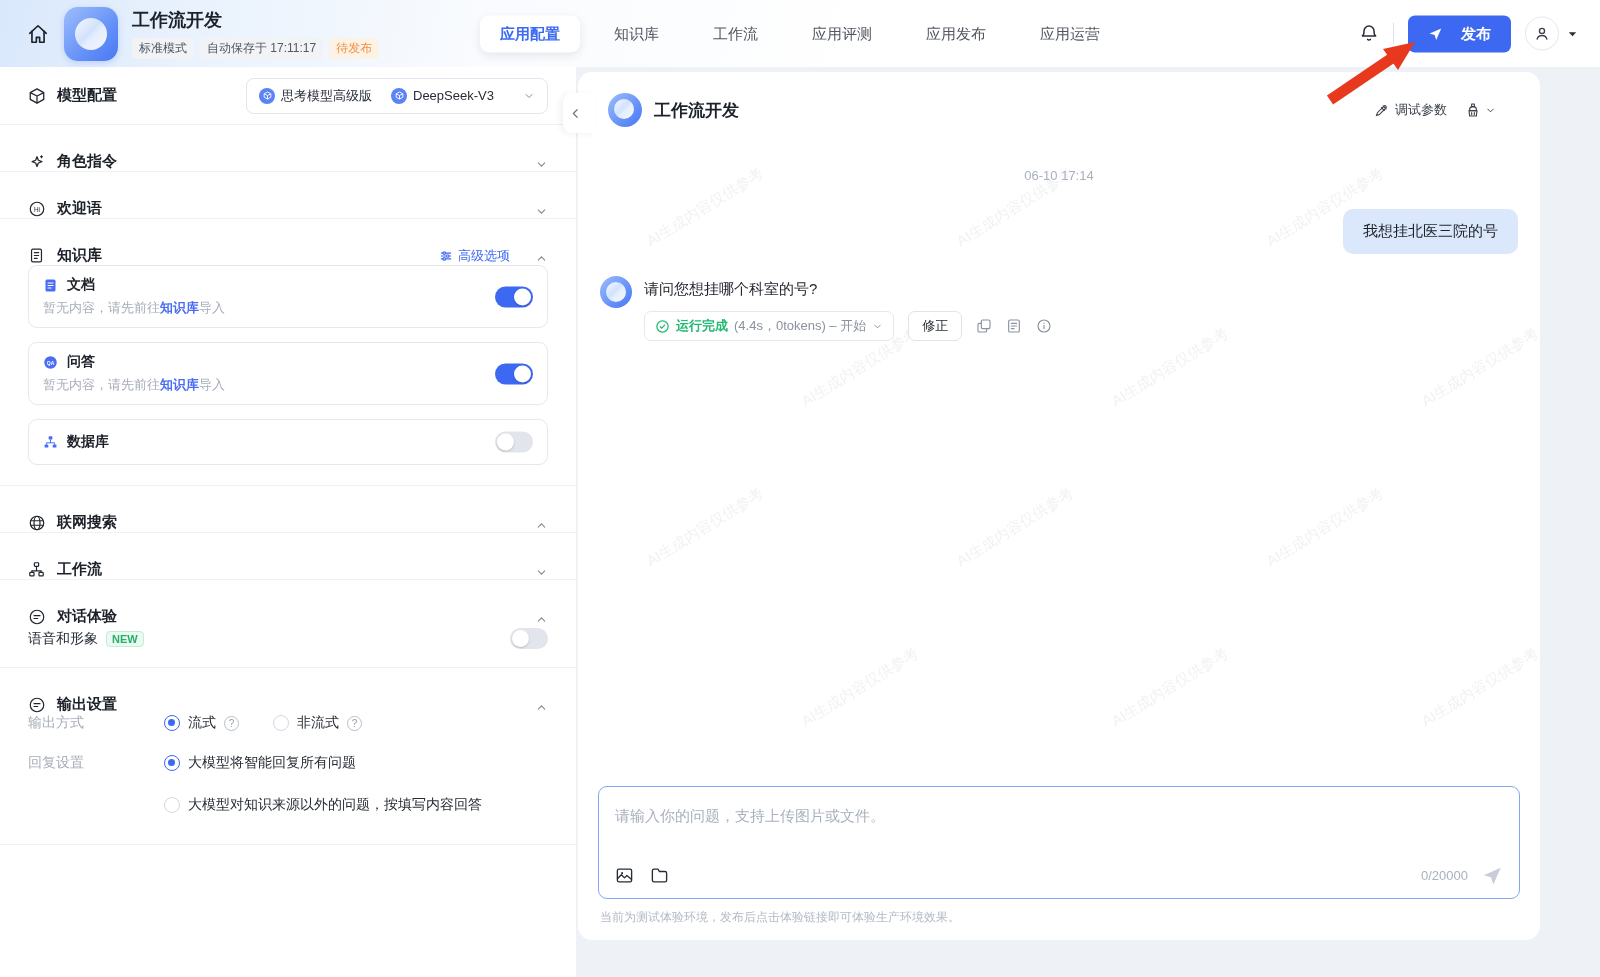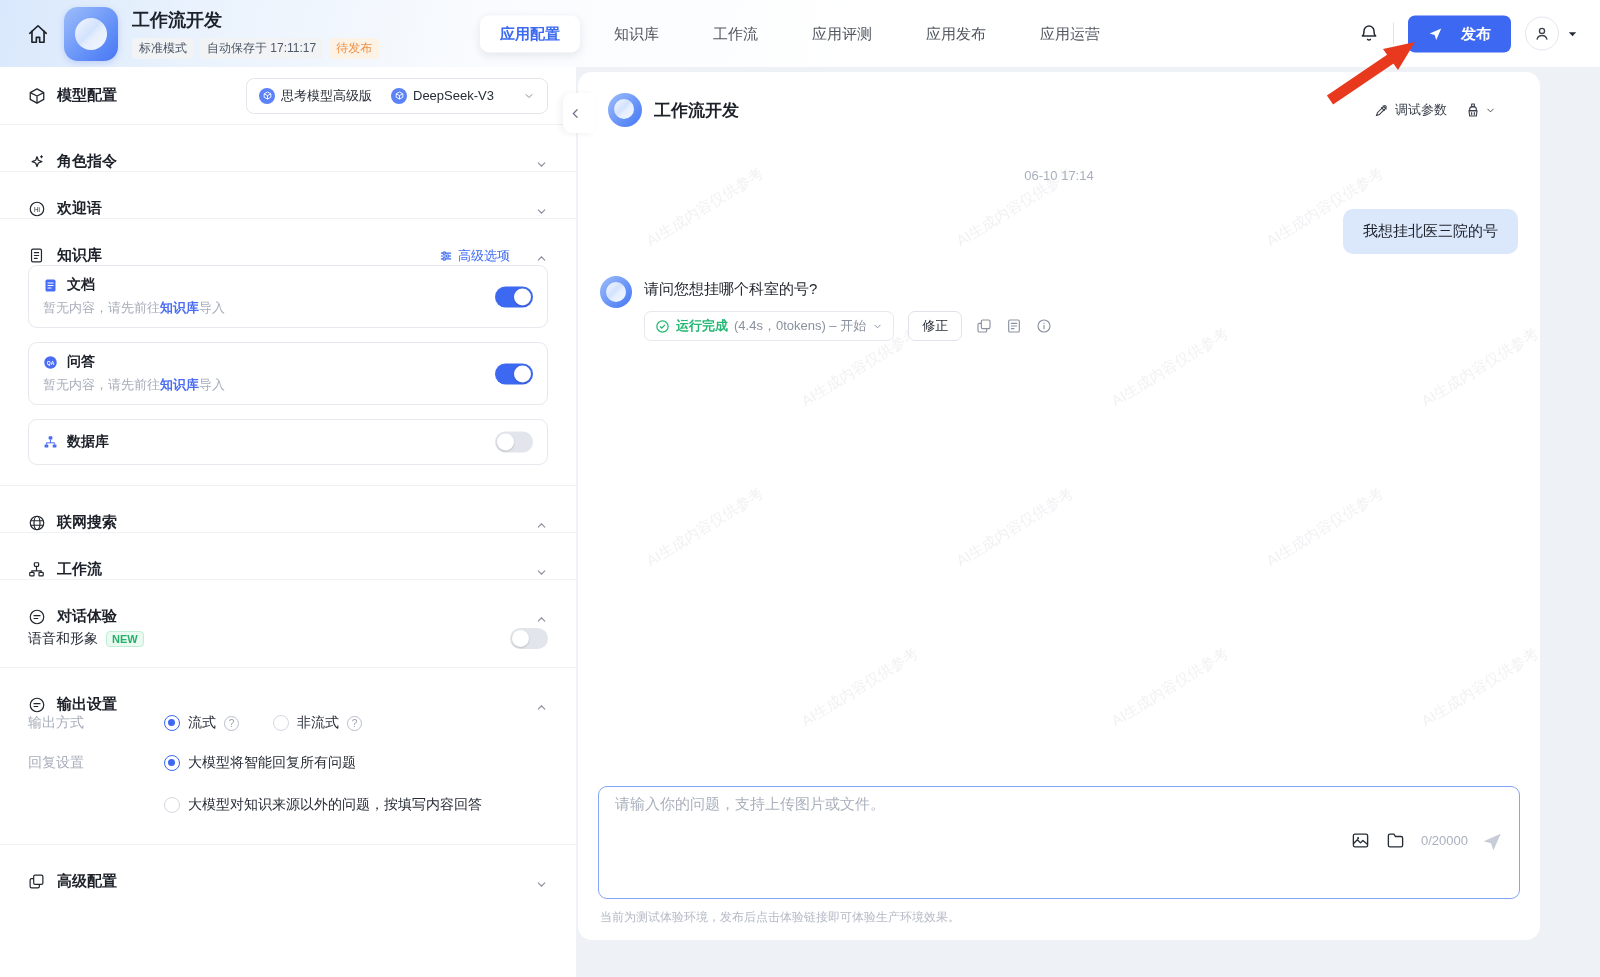--- a/index.html
+++ b/index.html
@@ -97,21 +97,21 @@
   .msg-bot { display:flex; gap:12px; margin-top:22px; position:relative; }
   .bot-col { padding-top:4px; }
   .bot-text { font-size:15px; color:#1d2129; }
   .bot-toolbar { display:flex; align-items:center; gap:14px; margin-top:12px; }
   .run-pill { display:flex; align-items:center; gap:6px; border:1px solid #e6e8ed; border-radius:7px; padding:5px 10px; cursor:pointer; }
   .run-status { font-size:13px; color:#23b873; font-weight:600; }
   .run-meta { font-size:13px; color:#8a919f; }
   .fix-btn { border:1px solid #e0e3ea; background:#fff; border-radius:7px; padding:5px 13px; font-size:13px; color:#272c36; cursor:pointer; }
   .act-icon { color:#8a919f; cursor:pointer; display:flex; }
 
-  .input-box { margin:0 20px; border:1.2px solid #84a7f5; border-radius:9px; background:#fff; padding:8px 16px 12px; height:113px; display:flex; position:relative; z-index:2; flex:none; }
+  .input-box { margin:0 20px; border:1.2px solid #84a7f5; border-radius:9px; background:#fff; padding:20px 16px 12px; height:113px; display:flex; flex-direction:column; position:relative; z-index:2; flex:none; }
   .input-field { border:none; outline:none; resize:none; font-family:inherit; font-size:15px; color:#1d2129; flex:1; background:transparent; }
   .input-field::placeholder { color:#a9b0bd; }
   .input-tools { display:flex; align-items:center; gap:16px; color:#272c36; }
   .input-right { margin-left:auto; display:flex; align-items:center; gap:13px; }
   .counter { font-size:13px; color:#a9b0bd; }
   .send-btn { color:#c7ccd6; cursor:pointer; display:flex; }
   .env-note { margin:10px 22px 0; font-size:12px; color:#b3b9c5; position:relative; z-index:2; }
 
   .arrow-layer { position:absolute; inset:0; pointer-events:none; z-index:60; }
 </style>
@@ -433,37 +433,20 @@
             <span class="opt-label">大模型将智能回复所有问题</span>
           </span>
           <span class="opt">
             <span class="radio"></span>
             <span class="opt-label">大模型对知识来源以外的问题，按填写内容回答</span>
           </span>
         </div>
       </div>
     </div>
 
-    <div class="sec" style="border-bottom:none;">
-      <div class="sec-head">
-        <span class="s-icon">
-            <svg width="17" height="17" viewBox="0 0 24 24" fill="none" stroke="currentColor" stroke-width="1.7" stroke-linejoin="round">
-              <rect x="8" y="3" width="13" height="13" rx="2"></rect>
-              <path d="M16 16v3a2 2 0 0 1-2 2H5a2 2 0 0 1-2-2V10a2 2 0 0 1 2-2h3"></path>
-            </svg>
-          </span>
-        <span class="sec-title">高级配置</span>
-        <span class="sec-spacer"></span>
-        <span class="chev">
-            <svg width="13" height="13" viewBox="0 0 24 24" fill="none" stroke="currentColor" stroke-width="2" stroke-linecap="round">
-              <path d="m6 9 6 6 6-6"></path>
-            </svg>
-          </span>
-      </div>
-    </div>
 
   </div>
 
   <div class="main">
     <div class="chat-panel">
       <div class="collapse-tab">
         <svg width="13" height="13" viewBox="0 0 24 24" fill="none" stroke="currentColor" stroke-width="2.2" stroke-linecap="round">
             <path d="M15 5l-7 7 7 7"></path>
           </svg>
       </div>

